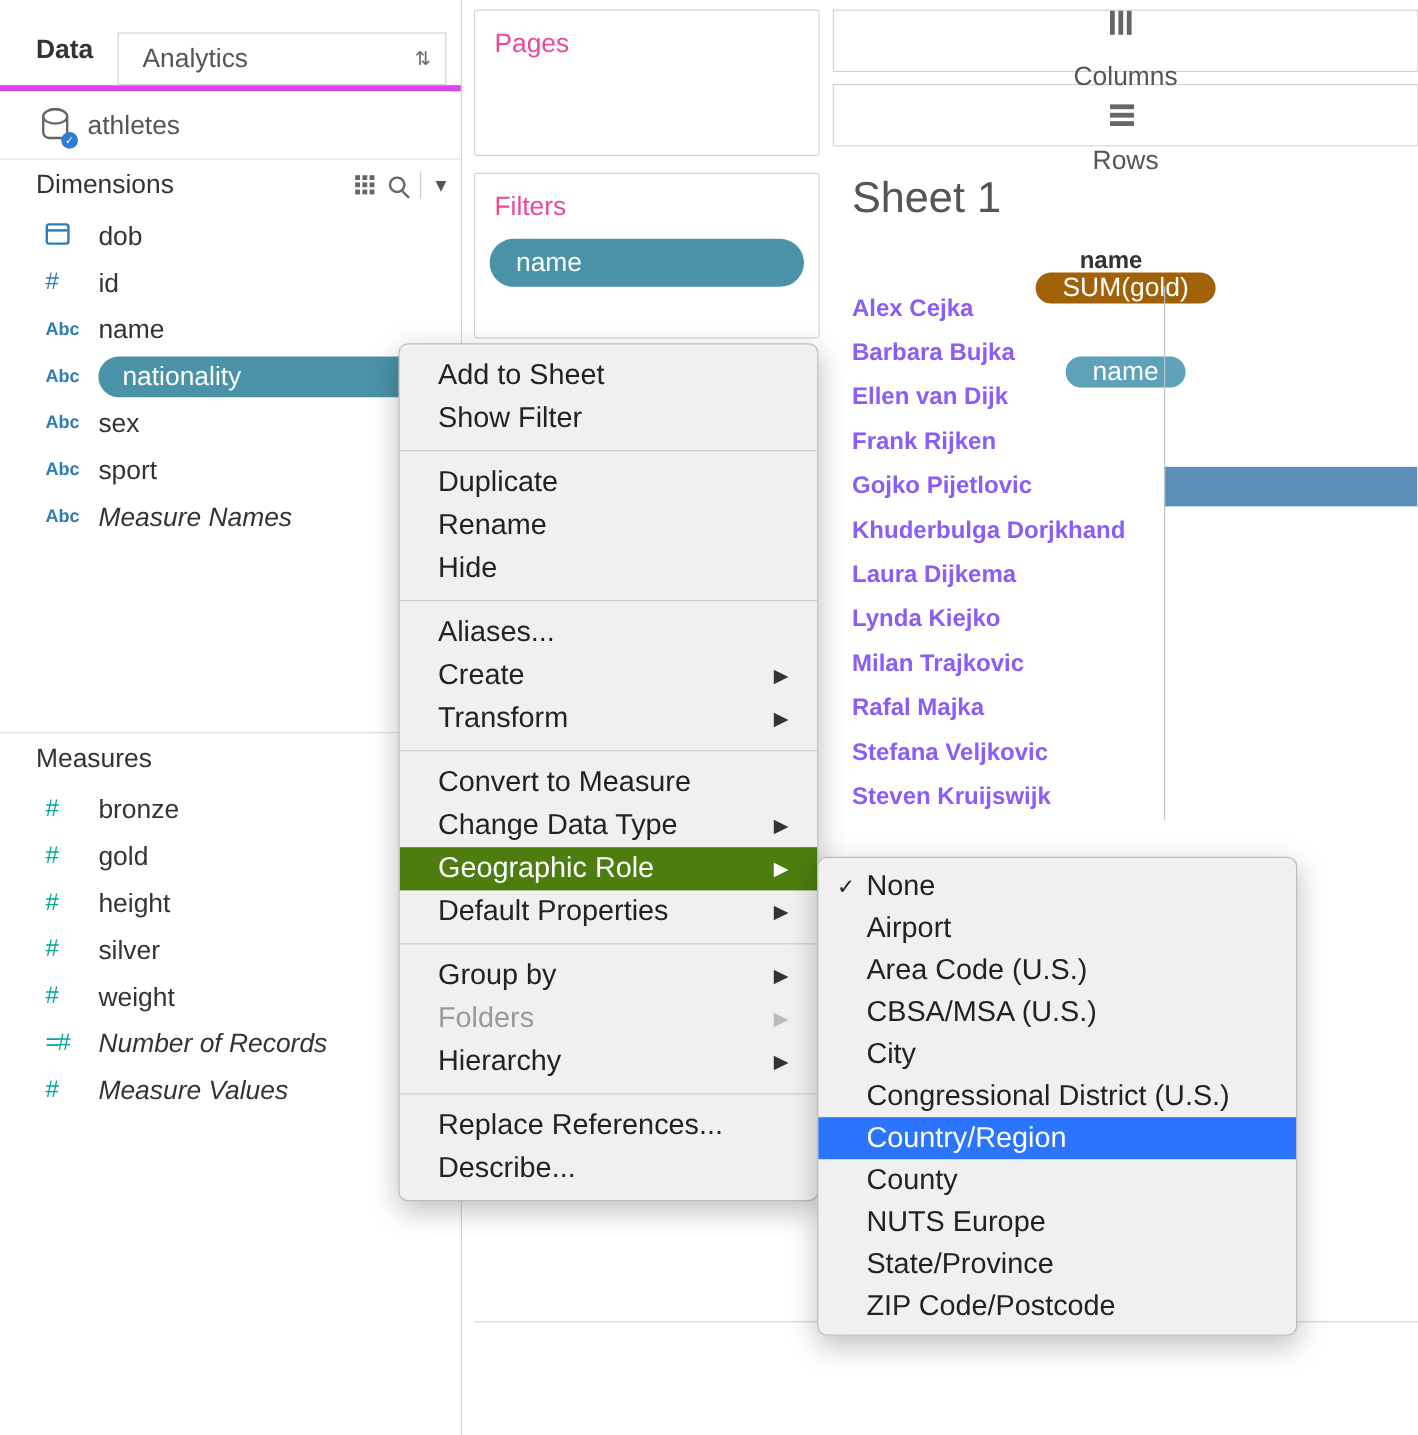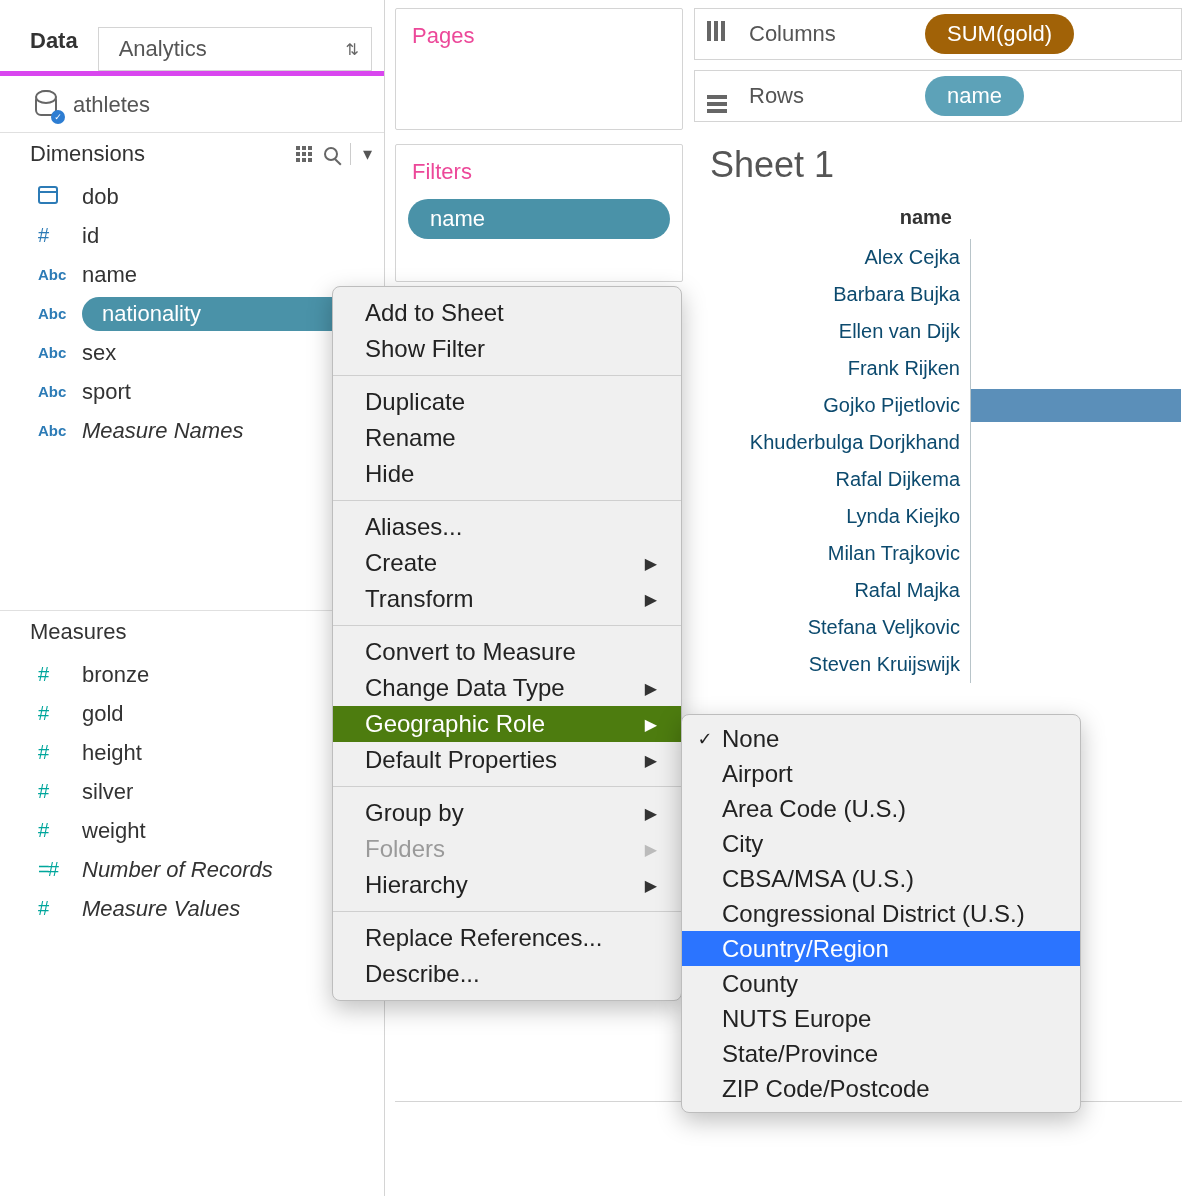--- a/index.html
+++ b/index.html
@@ -214,20 +214,21 @@
       right: 0;
     }
     .shelf-row {
       display: flex;
       align-items: center;
       border: 1px solid #d4d4d4;
       height: 52px;
       margin-bottom: 10px;
       padding: 0 12px;
       gap: 16px;
+      flex-direction: column;
     }
     .shelf-row .shelf-icon { color: #555; font-size: 22px; width:26px;}
     .shelf-row .shelf-label { font-size: 22px; color: #555; flex:0 0 160px;}
     .pill-green {
       background: #a16207;
       color: #fff;
       border-radius: 22px;
       height: 40px;
       display: flex;
       align-items: center;
@@ -265,24 +266,24 @@
       display: flex;
       flex-direction: column;
     }
     .data-row {
       display: flex;
       height: 37px;
       align-items: center;
     }
     .data-row .dlabel {
       flex: 0 0 260px;
-      text-align: right;
       padding-right: 10px;
       font-size: 20px;
-      color: #0c4a6e;
+      color: #8b5cf6;
+      font-weight: bold;
     }
     .data-row .dbar-cell {
       flex: 1;
       height: 100%;
       border-left: 1px solid #b8c4c9;
       position: relative;
     }
     .data-row .dbar {
       position: absolute;
       left: 0;
@@ -540,21 +541,21 @@
           <span class="dlabel">Gojko Pijetlovic</span>
           <span class="dbar-cell">
             <span class="dbar" style="width:210px"></span>
           </span>
         </div>
         <div class="data-row">
           <span class="dlabel">Khuderbulga Dorjkhand</span>
           <span class="dbar-cell"></span>
         </div>
         <div class="data-row">
-          <span class="dlabel">Rafal Dijkema</span>
+          <span class="dlabel">Laura Dijkema</span>
           <span class="dbar-cell"></span>
         </div>
         <div class="data-row">
           <span class="dlabel">Lynda Kiejko</span>
           <span class="dbar-cell"></span>
         </div>
         <div class="data-row">
           <span class="dlabel">Milan Trajkovic</span>
           <span class="dbar-cell"></span>
         </div>
@@ -658,28 +659,28 @@
     <div class="submenu-item">
       <span class="check"></span>
       <span>Airport</span>
     </div>
     <div class="submenu-item">
       <span class="check"></span>
       <span>Area Code (U.S.)</span>
     </div>
     <div class="submenu-item">
       <span class="check"></span>
+      <span>CBSA/MSA (U.S.)</span>
+    </div>
+    <div class="submenu-item">
+      <span class="check"></span>
       <span>City</span>
     </div>
     <div class="submenu-item">
       <span class="check"></span>
-      <span>CBSA/MSA (U.S.)</span>
-    </div>
-    <div class="submenu-item">
-      <span class="check"></span>
       <span>Congressional District (U.S.)</span>
     </div>
     <div class="submenu-item highlighted">
       <span class="check"></span>
       <span>Country/Region</span>
     </div>
     <div class="submenu-item">
       <span class="check"></span>
       <span>County</span>
     </div>

